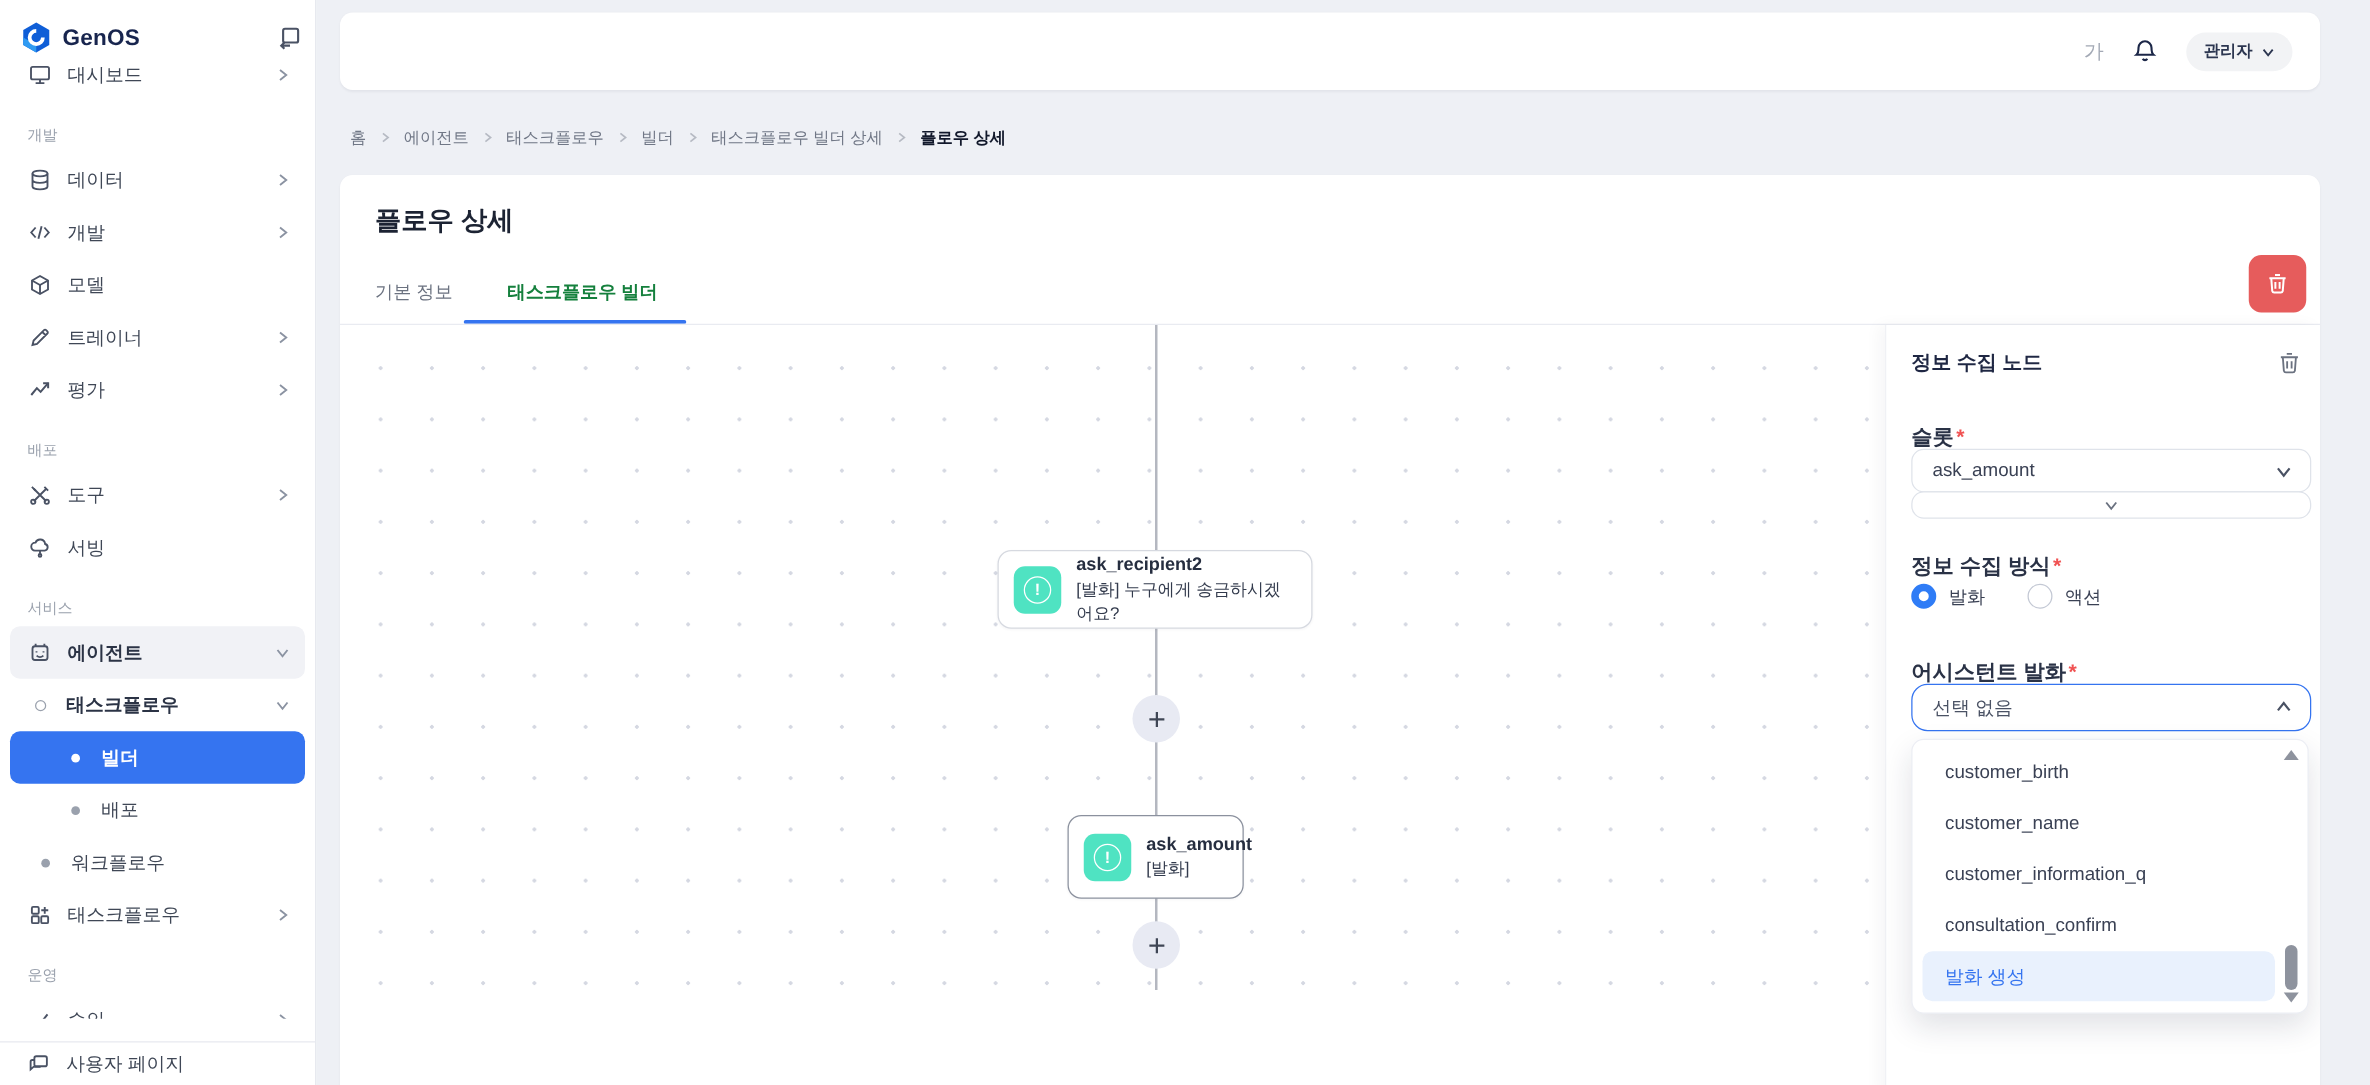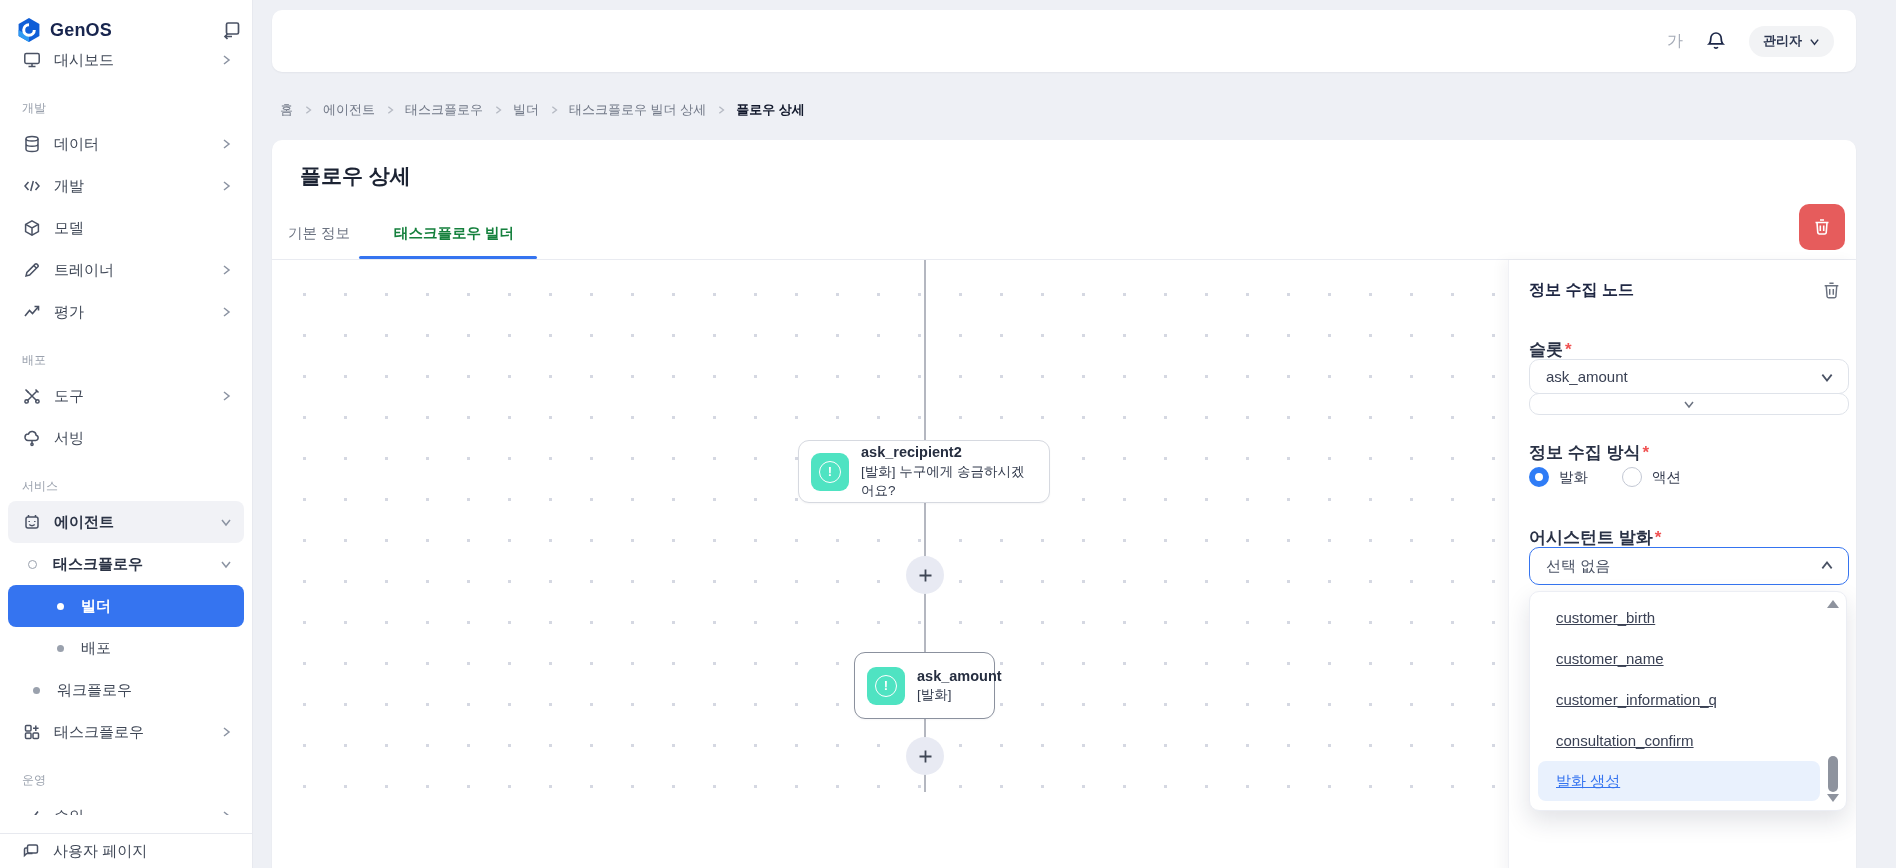--- a/index.html
+++ b/index.html
@@ -36,21 +36,21 @@
 
   
   .breadcrumb { position:absolute; left:280px; top:101px; display:flex; align-items:center; gap:10px; font-size:13px; color:#707786; z-index:5; }
   .breadcrumb .sep { color:#b6bac3; display:flex; }
   .crumb { cursor:pointer; }
   .crumb.current { color:#11182b; font-weight:bold; cursor:default; }
 
   
   .content-card { position:absolute; left:272px; top:140px; width:1584px; height:738px; background:#fff; border-radius:10px; box-shadow:0 1px 2px rgba(16,24,40,.05); overflow:hidden; }
   .page-title { position:absolute; left:28px; top:22px; font-size:21px; font-weight:bold; color:#1c2333; }
-  .tabs { position:absolute; left:16px; top:78px; display:flex; height:41px; }
+  .tabs { position:absolute; left:28px; top:78px; display:flex; height:41px; }
   .tab { font-size:14.5px; color:#6b7280; padding:0 23px; display:flex; align-items:flex-start; padding-top:6px; cursor:pointer; position:relative; }
   .tab:first-child { padding-left:0; padding-right:21px; }
   .tab.active { color:#15803d; font-weight:bold; }
   .tab.active::after { content:""; position:absolute; left:-12px; right:0; bottom:0; height:3px; background:#3574f0; border-radius:2px; }
   .tabs-border { position:absolute; left:0; top:119px; width:100%; height:1px; background:#e9ebf1; }
   .delete-btn { position:absolute; right:11px; top:64px; width:46px; height:46px; background:#e65c5c; border-radius:10px; border:none; display:flex; align-items:center; justify-content:center; color:#fff; cursor:pointer; }
 
   
   .canvas { position:absolute; left:0; top:120px; width:1236px; height:532px; background-image:radial-gradient(#d5d8e2 1.5px, transparent 1.6px); background-size:41px 41px; background-position:12px 14px; overflow:hidden; cursor:grab; }
   .edge { position:absolute; left:652px; top:0; width:2px; height:630px; background:#b4b7c0; }
@@ -75,21 +75,21 @@
   .req { color:#f05252; margin-left:2px; }
   .sel { position:absolute; left:20px; width:320px; height:35px; border:1px solid #dfe3ea; border-radius:10px; background:#fff; display:flex; align-items:center; padding:0 14px 0 16px; font-size:15px; color:#3a4154; cursor:pointer; }
   .sel .chev { margin-left:auto; color:#4a5264; display:flex; }
   .sel.focused { border:1.6px solid #3574f0; height:38px; color:#4a5264; }
   .slot-exp { position:absolute; left:20px; top:133px; width:320px; height:22px; border:1px solid #dfe3ea; border-radius:10px; background:#fff; display:flex; align-items:center; justify-content:center; color:#6b7280; cursor:pointer; }
   .radio-row { position:absolute; left:20px; top:207px; display:flex; align-items:center; gap:10px; font-size:14.5px; color:#3a4154; }
   .radio { width:20px; height:20px; border-radius:50%; background:#fff; border:1.5px solid #c3c8d4; cursor:pointer; }
   .radio.on { border:6px solid #2f7cf6; }
   .radio-gap { width:14px; }
   .dropdown { position:absolute; left:20px; top:331px; width:318px; height:220px; background:#fff; border:1px solid #eceef4; border-radius:10px; box-shadow:0 10px 24px rgba(20,30,60,.13); padding:5px 0; }
-  .opt { height:41px; display:flex; align-items:center; padding-left:26px; font-size:15px; color:#3a4154; cursor:pointer;text-decoration:underline; }
+  .opt { height:41px; display:flex; align-items:center; padding-left:26px; font-size:15px; color:#3a4154; cursor:pointer; }
   .opt.hl { background:#e9f1fd; border-radius:8px; margin:0 26px 0 8px; padding-left:18px; color:#3574f0; height:40px; }
   .scrollbar { position:absolute; right:7px; top:8px; bottom:8px; width:13px; display:flex; flex-direction:column; align-items:center; }
   .sb-up { width:0; height:0; border-left:6px solid transparent; border-right:6px solid transparent; border-bottom:8px solid #8e939e; cursor:pointer; }
   .sb-down { width:0; height:0; border-left:6px solid transparent; border-right:6px solid transparent; border-top:8px solid #8e939e; cursor:pointer; margin-top:2px; }
   .sb-thumb { width:10px; height:36px; border-radius:5px; background:#8e939e; margin-top:auto; cursor:grab; }
 
   svg { display:block; }
 </style>
 </head>
 <body>
@@ -450,21 +450,21 @@
       <div class="fld-label" style="top:181px;"><span>정보 수집 방식</span><span class="req">*</span></div>
       <div class="radio-row">
         <span class="radio on"></span>
         <span>발화</span>
         <span class="radio-gap"></span>
         <span class="radio"></span>
         <span>액션</span>
       </div>
 
       <div class="fld-label" style="top:266px;"><span>어시스턴트 발화</span><span class="req">*</span></div>
-      <div class="sel focused" style="top:287px;">
+      <div class="sel focused" style="top:287px;border-radius:13px;">
         <span>선택 없음</span>
         <span class="chev">
             <svg width="14" height="14" viewBox="0 0 12 12" fill="none" stroke="currentColor" stroke-width="1.5">
               <polyline points="2,8 6,3 10,8"></polyline>
             </svg>
           </span>
       </div>
 
       <div class="dropdown">
         <div class="opt">customer_birth</div>

